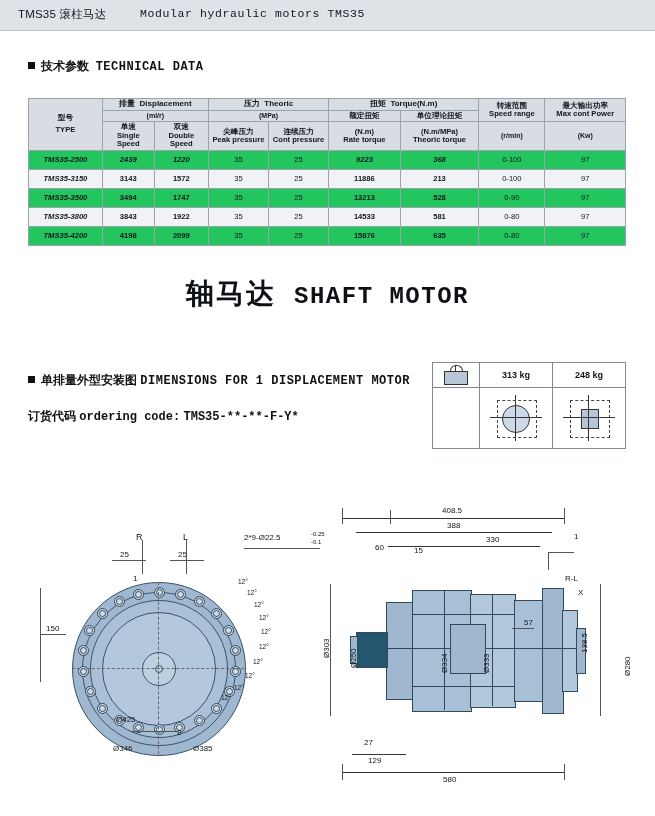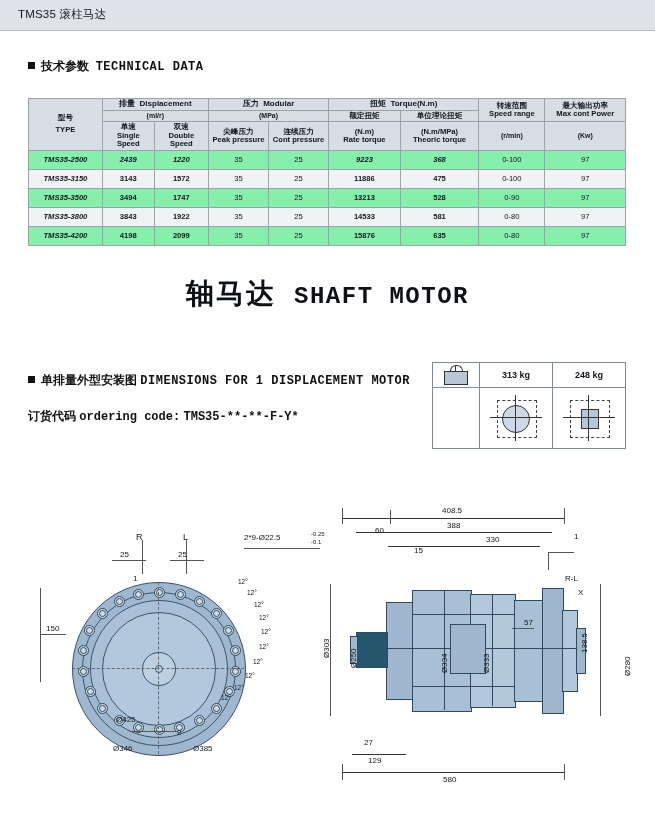--- a/index.html
+++ b/index.html
@@ -47,21 +47,21 @@
   }
   .tbl td,.tbl th{
     border:1px solid #9aa3ad;
     text-align:center;
     vertical-align:middle;
     padding:1px 2px;
     line-height:1.12;
   }
   .tbl thead td{background:#d8dde3;font-weight:bold;}
   .tbl thead td.hd-main{font-size:8px;}
-  .tbl tbody td{height:16px;background:#86efac;}
+  .tbl tbody td{height:16px;background:#22c55e;}
   .tbl tbody tr:nth-child(even) td{background:#f0f2f5;}
   .tbl tbody td.c-type{font-weight:bold;font-style:italic;text-align:center;}
   .tbl tbody td.b{font-weight:bold;}
   .tbl tbody tr:first-child td.it{font-style:italic;}
   .unit{font-weight:normal;font-size:7px;}
   
   .big-title{
     position:absolute;left:0;top:275px;width:655px;text-align:center;
     white-space:nowrap;
   }
@@ -125,40 +125,41 @@
   .m-seg.l3{background:#b2c8db;}
   .m-seg.dark{background:#24576e;}
   .m-line{position:absolute;background:#33485e;height:1px;}
   .m-linev{position:absolute;background:#33485e;width:1px;}
 </style>
 </head>
 <body>
 
 <div class="header">
   <div class="h-title">TMS35 滚柱马达</div>
+  <div class="h-sub">Modular hydraulic motors TMS35</div>
 </div>
 
 <div class="sec-head" style="left:28px;top:58px;">
   <span class="sq"></span><span>技术参数</span>&nbsp;&nbsp;<span class="en">TECHNICAL DATA</span>
 </div>
 
 <table class="tbl">
   <thead>
     <tr>
       <td rowspan="3" style="width:74px">
         <div>型号</div>
         <div style="margin-top:3px">TYPE</div>
       </td>
       <td colspan="2" class="hd-main">
         <span>排量</span>&nbsp;
         <span>Displacement</span>
       </td>
       <td colspan="2" class="hd-main">
         <span>压力</span>&nbsp;
-        <span>Modular</span>
+        <span>Theoric</span>
       </td>
       <td colspan="2" class="hd-main">
         <span>扭矩</span>&nbsp;
         <span>Torque(N.m)</span>
       </td>
       <td rowspan="2" style="width:66px">
         <div>转速范围</div>
         <div>Speed range</div>
       </td>
       <td rowspan="2" style="width:82px">
@@ -213,21 +214,21 @@
       <td>0-100</td>
       <td>97</td>
     </tr>
     <tr>
       <td class="c-type">TMS35-3150</td>
       <td class="b">3143</td>
       <td class="b">1572</td>
       <td>35</td>
       <td>25</td>
       <td class="b">11886</td>
-      <td class="b">475</td>
+      <td class="b">213</td>
       <td>0-100</td>
       <td>97</td>
     </tr>
     <tr>
       <td class="c-type">TMS35-3500</td>
       <td class="b">3494</td>
       <td class="b">1747</td>
       <td>35</td>
       <td>25</td>
       <td class="b">13213</td>
@@ -412,21 +413,21 @@
   <div class="ln v thin" style="left:564px;top:20px;height:16px;"></div>
   <div class="ln v thin" style="left:342px;top:276px;height:16px;"></div>
   <div class="ln v thin" style="left:564px;top:276px;height:16px;"></div>
   <div class="ln v thin" style="left:390px;top:22px;height:14px;"></div>
   <div class="ln v thin" style="left:330px;top:96px;height:132px;"></div>
   <div class="ln v thin" style="left:600px;top:96px;height:132px;"></div>
 
   <div class="dim-txt" style="left:442px;top:18px;">408.5</div>
   <div class="dim-txt" style="left:447px;top:33px;">388</div>
   <div class="dim-txt" style="left:456px;top:47px;margin-left:30px;">330</div>
-  <div class="dim-txt" style="left:375px;top:38px;">60</div>
+  <div class="dim-txt" style="left:375px;top:55px;">60</div>
   <div class="dim-txt" style="left:414px;top:58px;">15</div>
   <div class="dim-txt" style="left:574px;top:44px;">1</div>
   <div class="dim-txt" style="left:565px;top:86px;">R-L</div>
   <div class="dim-txt" style="left:578px;top:100px;">X</div>
   <div class="dim-txt" style="left:524px;top:130px;">57</div>
   <div class="dim-txt v" style="left:580px;top:165px;">138.5</div>
   <div class="dim-txt v" style="left:623px;top:188px;">Ø280</div>
   <div class="dim-txt v" style="left:349px;top:180px;">Ø250</div>
   <div class="dim-txt v" style="left:440px;top:185px;">Ø334</div>
   <div class="dim-txt v" style="left:482px;top:185px;">Ø333</div>

